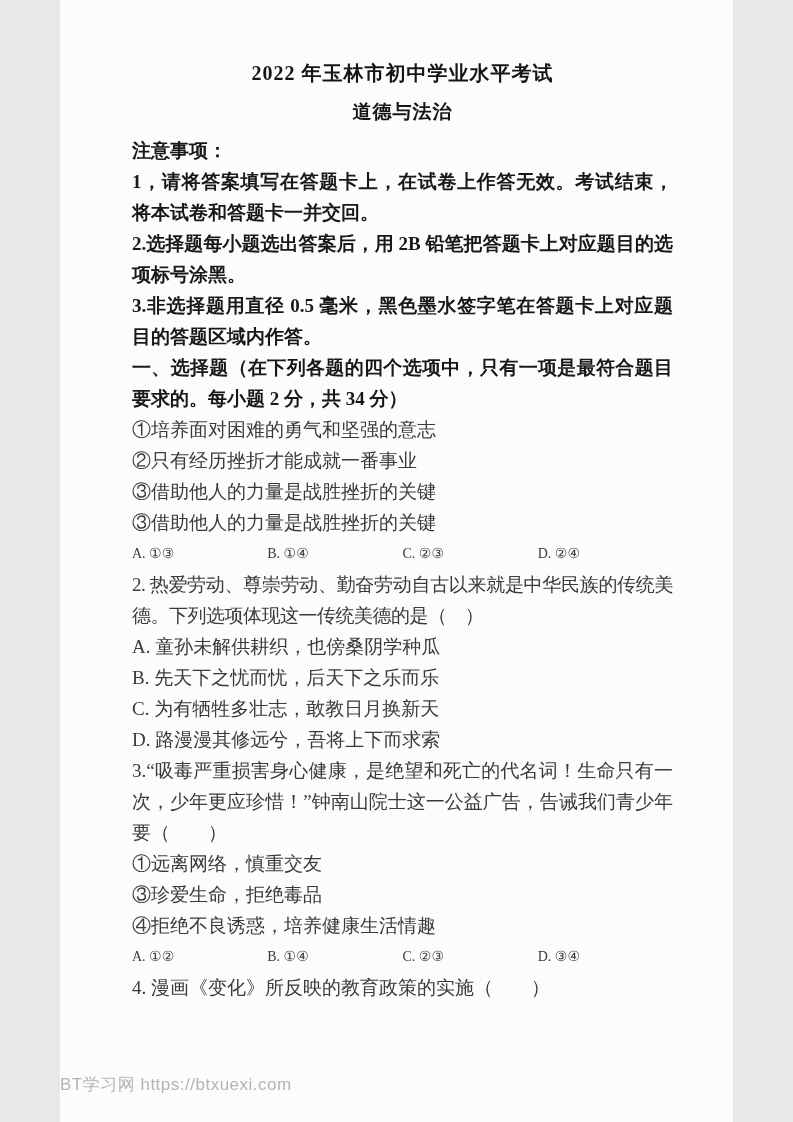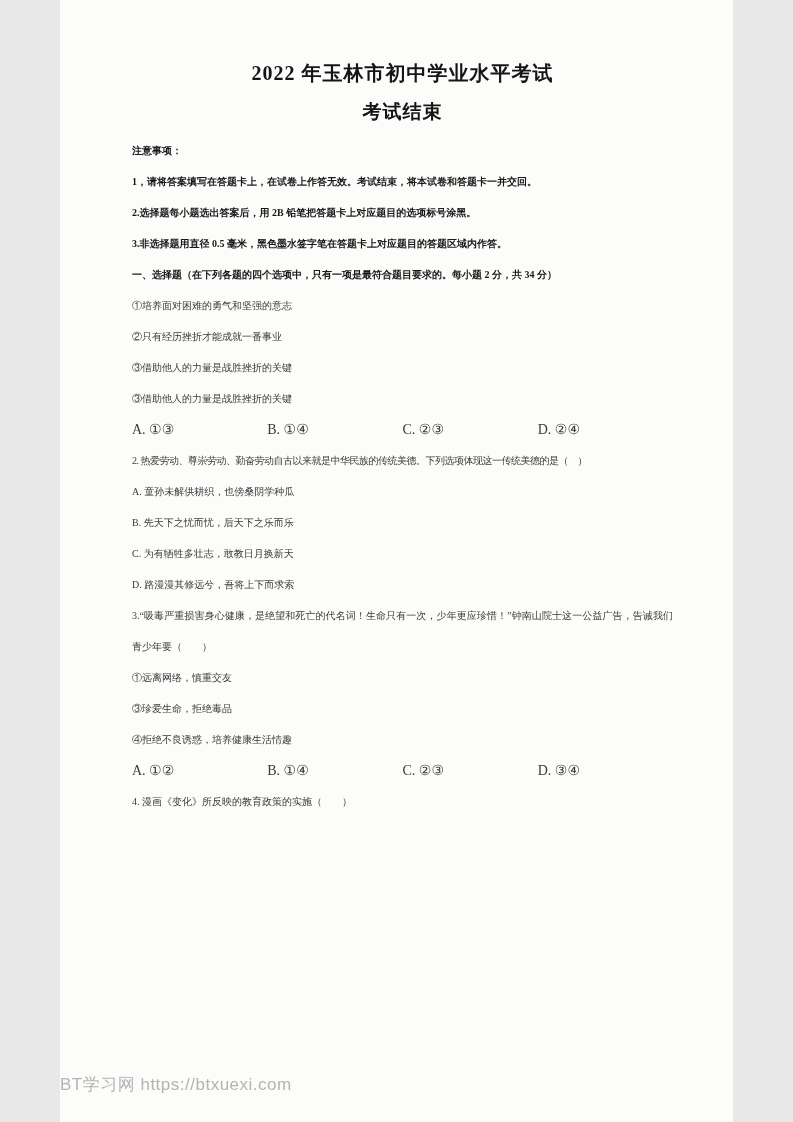--- a/index.html
+++ b/index.html
@@ -38,21 +38,21 @@
   .exam-meta {
     margin: 0 0 10px 0;
     font-size: 15px;
     line-height: 24px;
     text-align: center;
     font-weight: bold;
     color: #151515;
   }
   p.line {
     margin: 0;
-    font-size: 10px;
+    font-size: 19px;
     line-height: 31px;
     text-align: justify;
   }
   p.bold {
     font-weight: bold;
     color: #181818;
   }
   p.tight { letter-spacing: -0.5px; }
   .options-row {
     display: flex;
@@ -75,21 +75,21 @@
     letter-spacing: 0.5px;
   }
 </style>
 </head>
 <body>
 
 <div class="page">
   <div class="content">
 
     <h1 class="exam-title">2022 年玉林市初中学业水平考试</h1>
-    <h2 class="exam-subject">考试结束</h2>
+    <h2 class="exam-subject">道德与法治</h2>
 
     <section>
       <p class="line bold">注意事项：</p>
       <p class="line bold">1，请将答案填写在答题卡上，在试卷上作答无效。考试结束，将本试卷和答题卡一并交回。</p>
       <p class="line bold">2.选择题每小题选出答案后，用 2B 铅笔把答题卡上对应题目的选项标号涂黑。</p>
       <p class="line bold">3.非选择题用直径 0.5 毫米，黑色墨水签字笔在答题卡上对应题目的答题区域内作答。</p>
     </section>
 
     <p class="line bold">一、选择题（在下列各题的四个选项中，只有一项是最符合题目要求的。每小题 2 分，共 34 分）</p>
 

